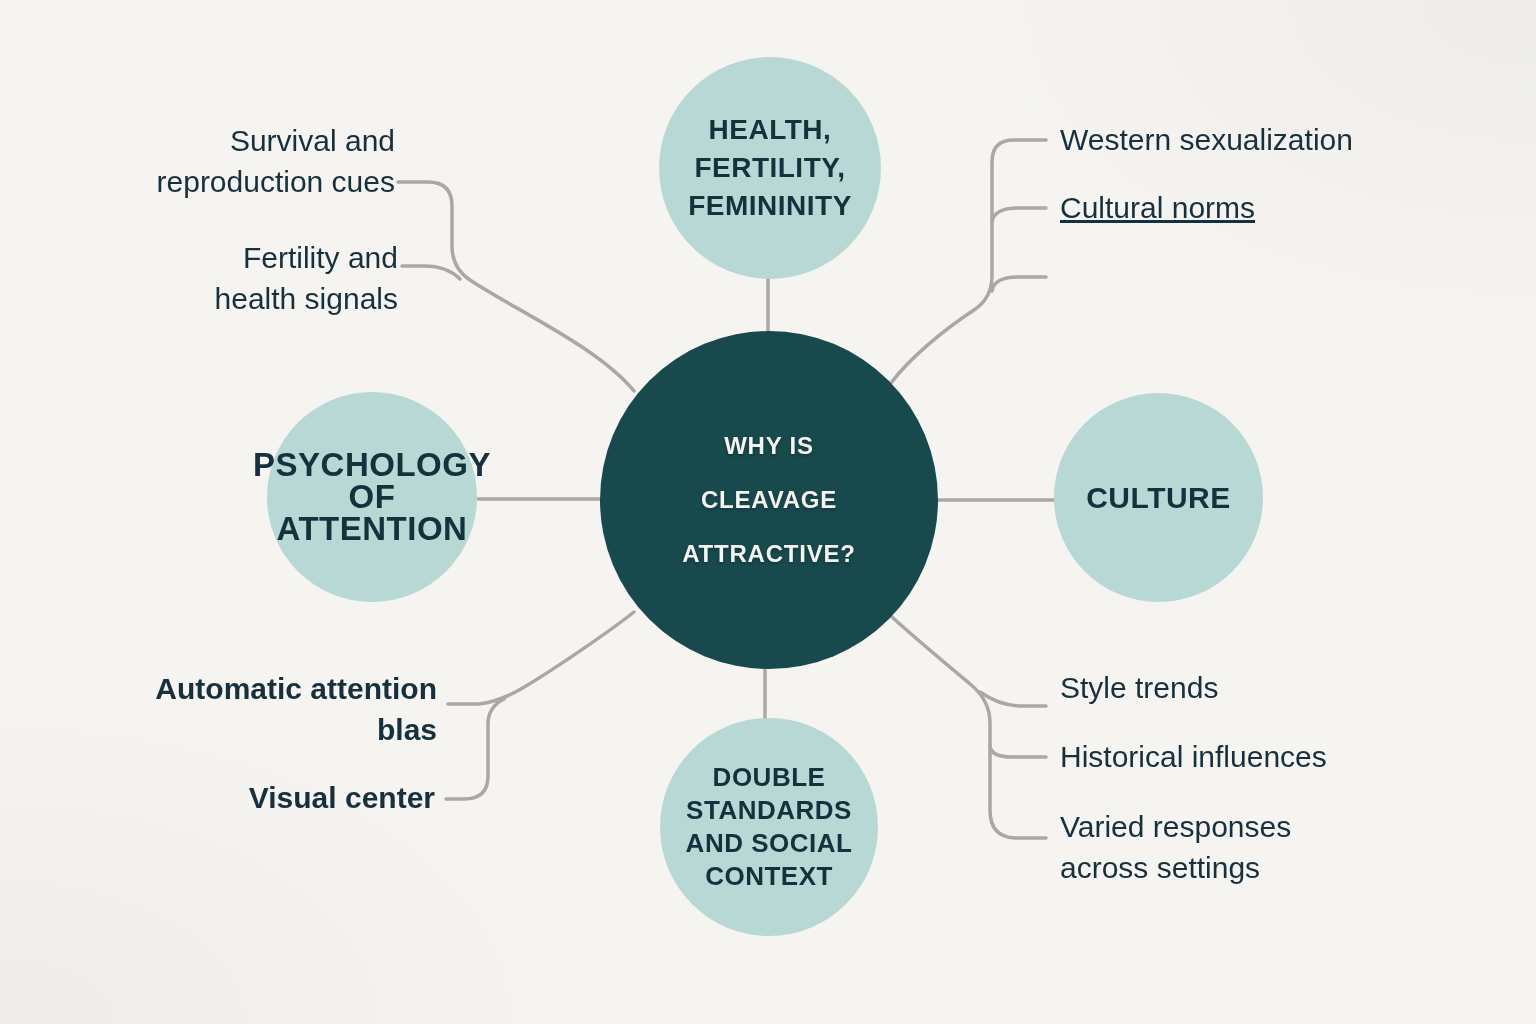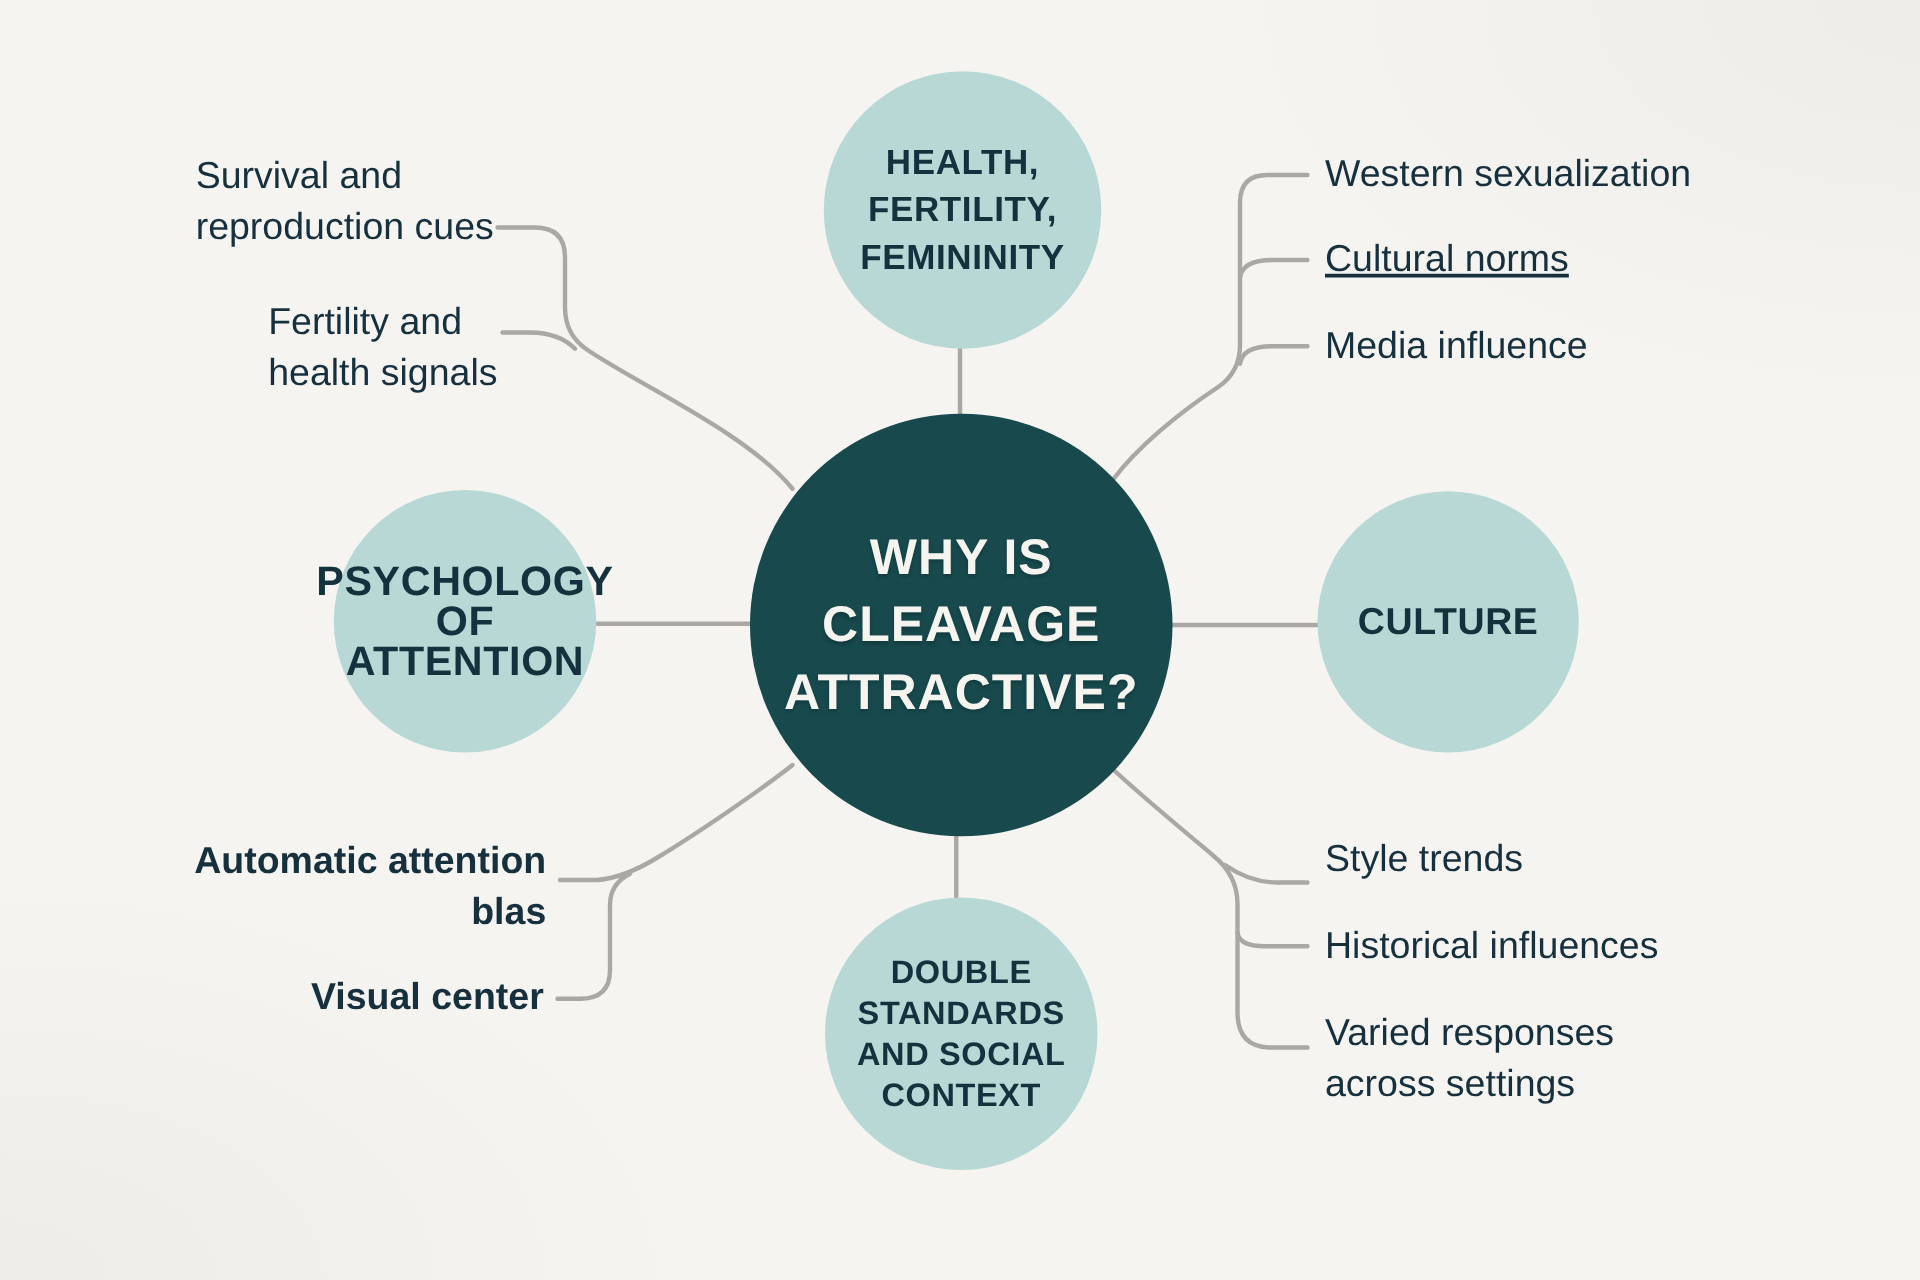--- a/index.html
+++ b/index.html
@@ -39,21 +39,21 @@
     text-align: center;
   }
   .node span {
     white-space: pre-line;
     font-weight: bold;
   }
 
   .node.center { background: var(--center-circle, #17494d); }
   .node.center span {
     color: var(--center-text, #f5f4ef);
-    font-size: 40px;
+    font-size: 24px;
     line-height: 54px;
     letter-spacing: 0.8px;
     text-shadow: 0 2px 3px rgba(8, 32, 34, 0.35);
   }
 
   .node.sat { background: var(--branch-circle, #b8d8d5); }
   .node.sat span {
     color: var(--circle-text, #14323e);
     letter-spacing: 0.5px;
   }
@@ -64,21 +64,21 @@
 
   .ann {
     position: absolute;
     z-index: 2;
     font-size: 30px;
     line-height: 41px;
     color: var(--annotation-text, #16303e);
     white-space: pre-line;
   }
   .ann.align-right  { text-align: right; font-weight: bold; }
-  .ann.align-center { text-align: left; }
+  .ann.align-center { text-align: right; }
 </style>
 </head>
 <body>
 
 <div class="stage">
 
   <svg class="connectors" viewBox="0 0 1536 1024" width="1536" height="1024" aria-hidden="true">
 
     <path d="M 768 278 L 768 331"></path>
     <path d="M 478 499 L 602 499"></path>
@@ -129,21 +129,20 @@
 CONTEXT</span>
   </div>
 
   <div class="ann align-center" style="right:1141px; top:120px;">Survival and
 reproduction cues</div>
   <div class="ann align-center" style="right:1138px; top:237px;">Fertility and
 health signals</div>
 
   <div class="ann" style="left:1060px; top:119px;">Western sexualization</div>
   <div class="ann" style="left:1060px; top:187px;text-decoration:underline;">Cultural norms</div>
-  <div class="ann" style="left:1060px; top:256px;">Media influence</div>
 
   <div class="ann align-right" style="right:1099px; top:668px;">Automatic attention
 blas</div>
   <div class="ann align-right" style="right:1101px; top:777px;margin-left:18px;">Visual center</div>
 
   <div class="ann" style="left:1060px; top:667px;">Style trends</div>
   <div class="ann" style="left:1060px; top:736px;">Historical influences</div>
   <div class="ann" style="left:1060px; top:806px;">Varied responses
 across settings</div>
 

